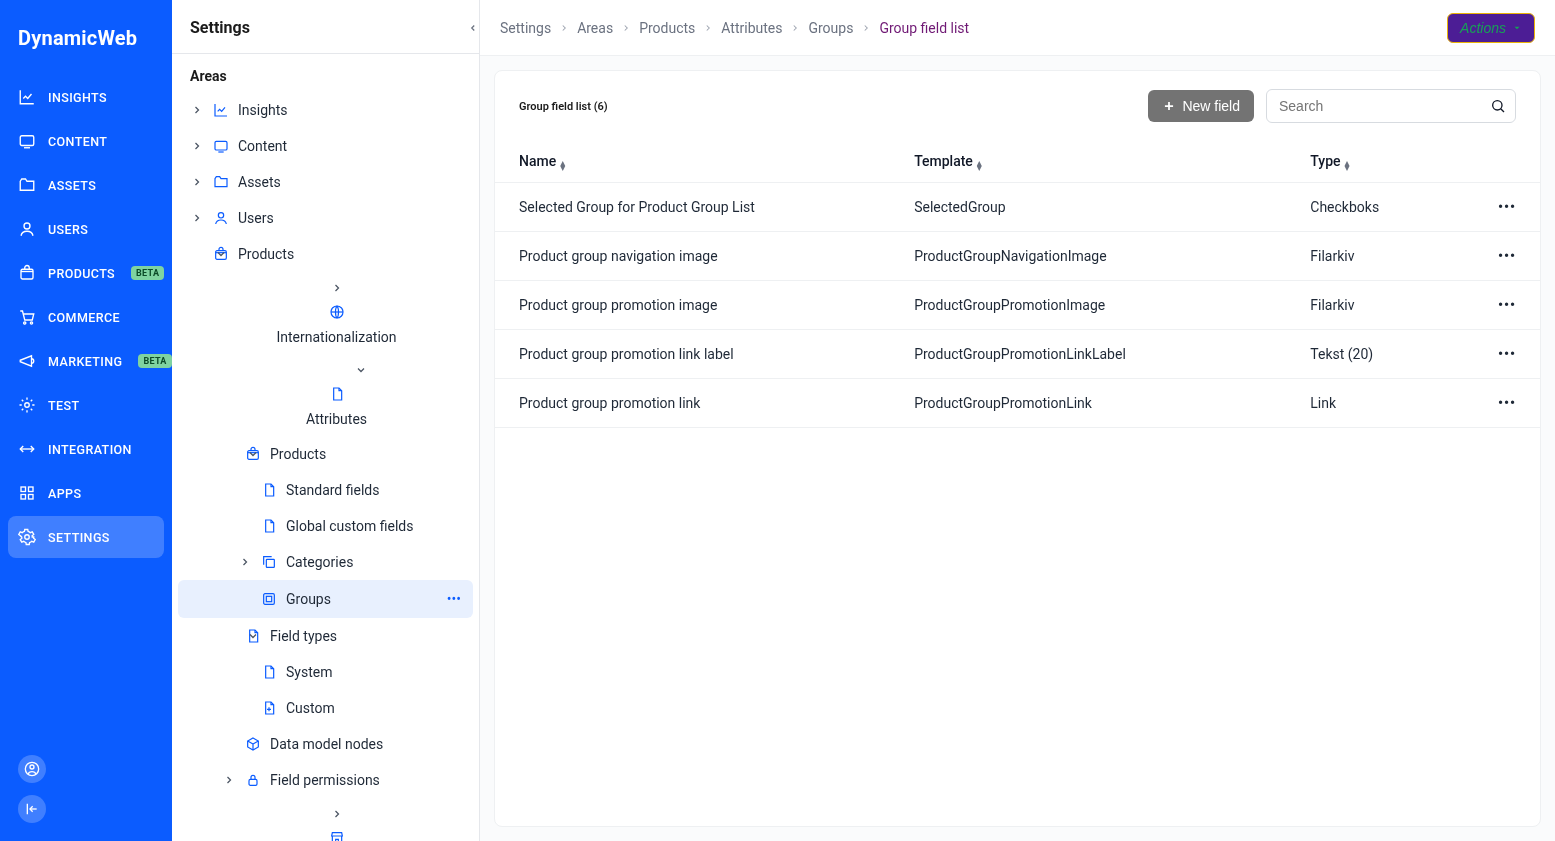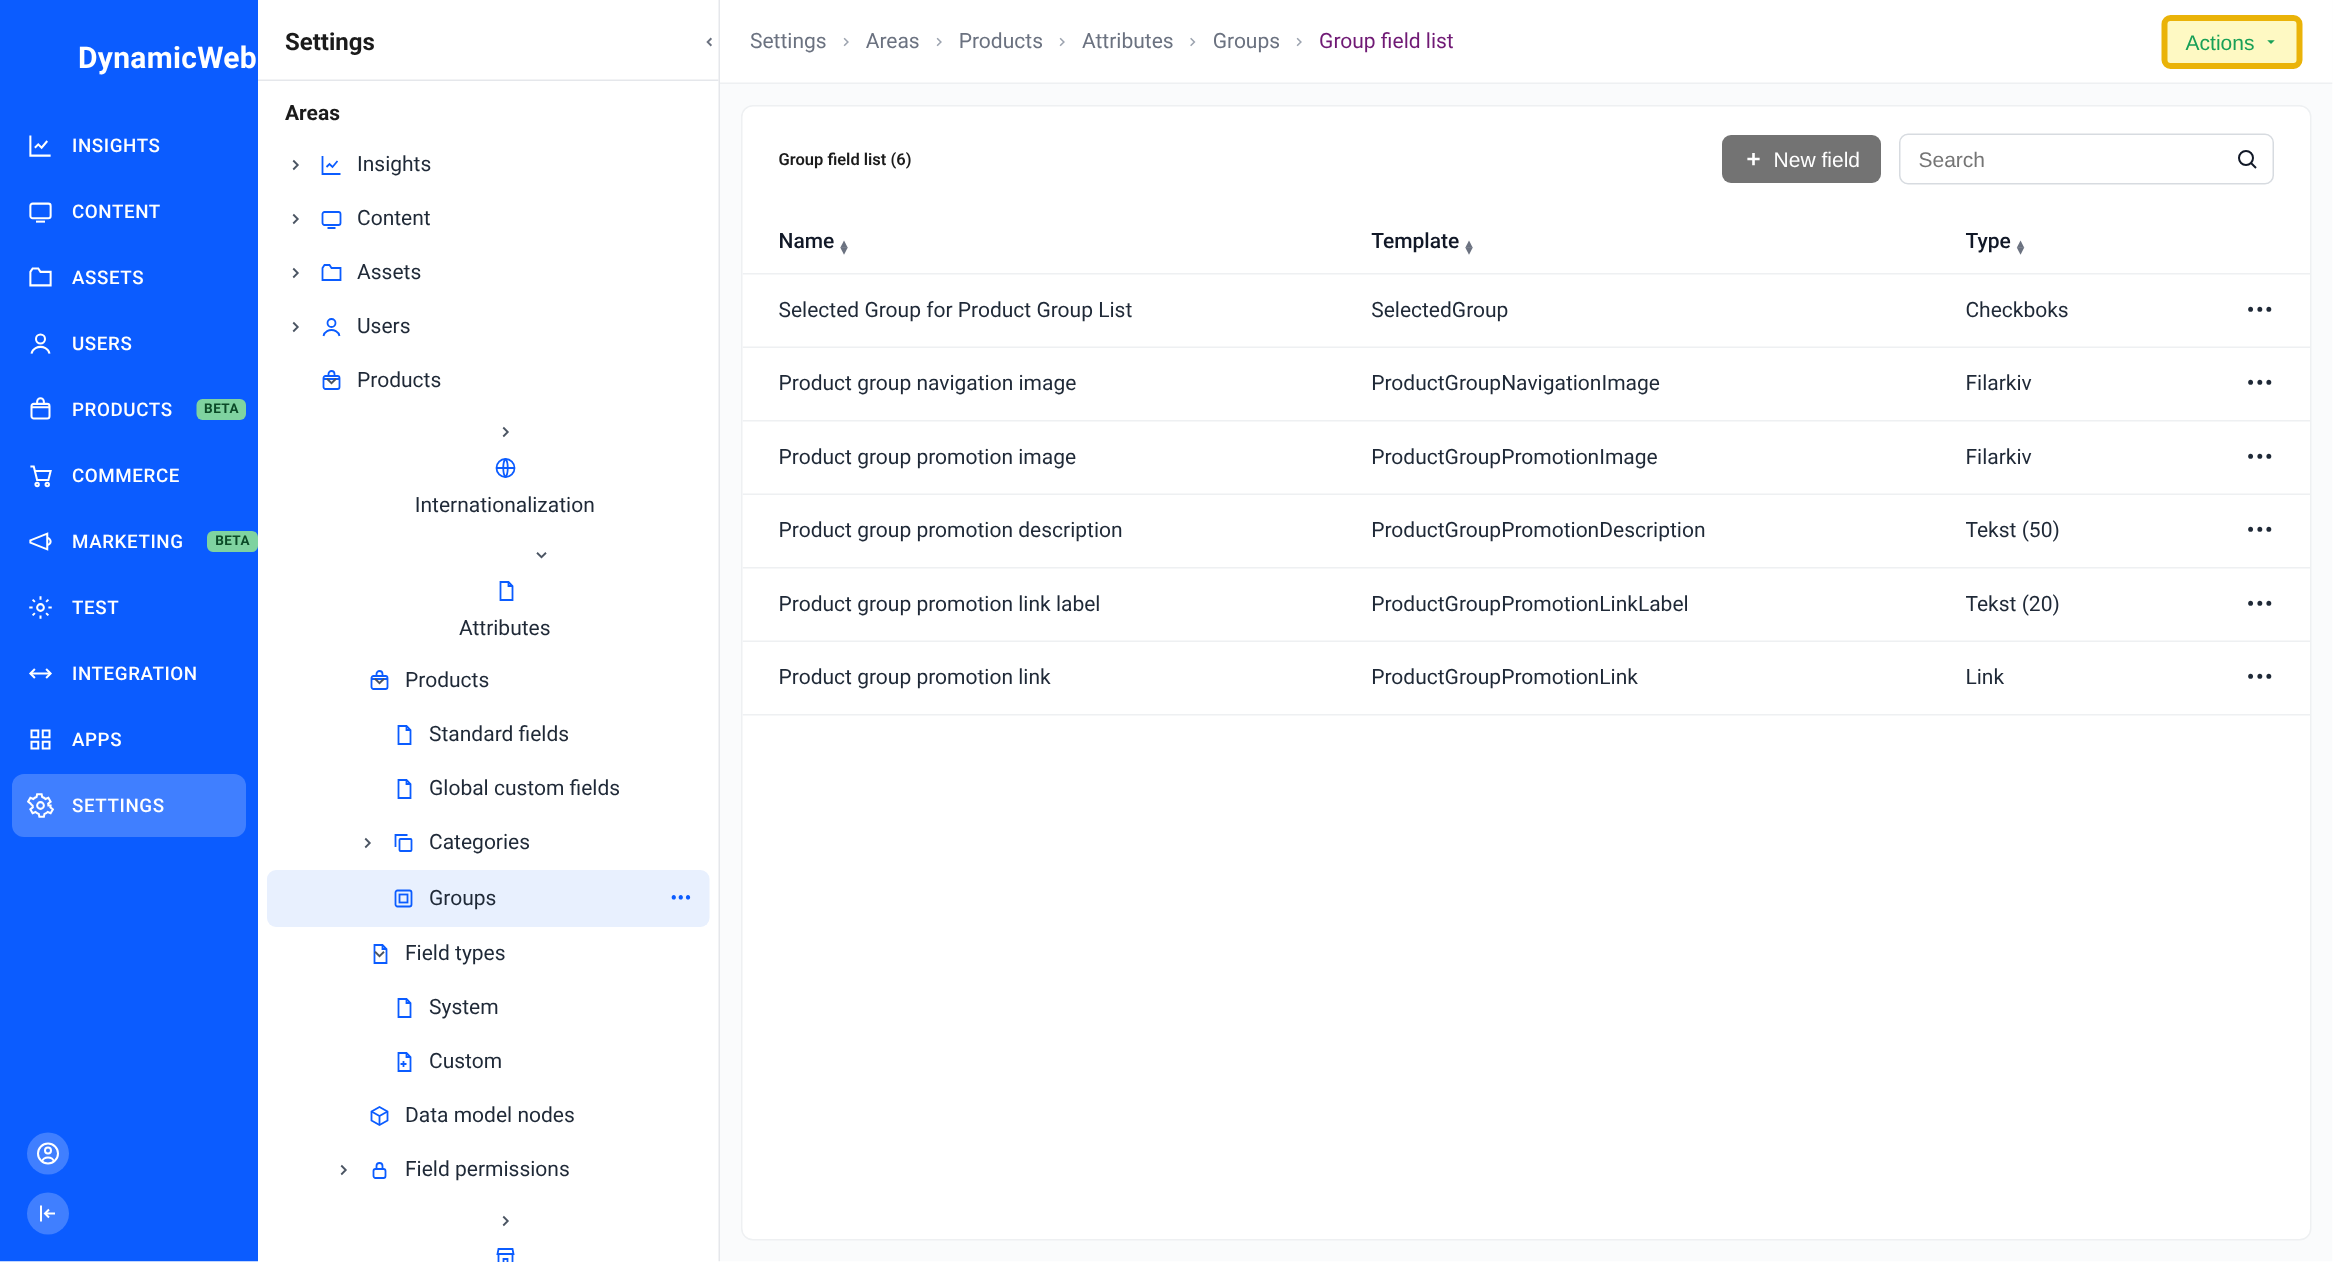--- a/index.html
+++ b/index.html
@@ -1,21 +1,21 @@
 <!DOCTYPE html>
 <html><head>
 <meta charset="utf-8">
 <style>
 * { margin: 0; padding: 0; box-sizing: border-box; }
 body { font-family: -apple-system, BlinkMacSystemFont, "Segoe UI", Roboto, Helvetica, Arial, sans-serif; font-size: 14px; color: #1b1b1b; background: #fff; overflow: hidden; }
 .app { display: flex; height: 841px; width: 1555px; }
 
 
 .primary-nav { width: 172px; background: #0b5cff; color: #fff; display: flex; flex-direction: column; padding-top: 20px; position: relative; }
-.logo { font-size: 20px; font-weight: 700; padding: 6px 18px 26px 18px; letter-spacing: 0.2px; margin-left: 34px; }
+.logo { font-size: 20px; font-weight: 700; padding: 6px 18px 26px 18px; letter-spacing: 0.2px; }
 .nav-list { list-style: none; display: flex; flex-direction: column; gap: 2px; }
 .nav-item { display: flex; align-items: center; gap: 12px; padding: 12px 18px; font-size: 12.5px; font-weight: 500; letter-spacing: 0.4px; cursor: pointer; position: relative; }
 .nav-item.active { background: rgba(255,255,255,0.22); border-radius: 8px; margin: 0 8px; padding: 12px 10px; }
 .nav-item .icon { width: 18px; height: 18px; flex-shrink: 0; display: inline-flex; align-items: center; justify-content: center; }
 .badge { background: #7fd3a0; color: #0b4a27; font-size: 9px; font-weight: 700; padding: 2px 5px; border-radius: 4px; margin-left: 4px; letter-spacing: 0.3px; }
 .nav-footer { margin-top: auto; padding: 12px 18px 18px; display: flex; flex-direction: column; gap: 12px; }
 .nav-footer-btn { width: 28px; height: 28px; border-radius: 50%; background: rgba(255,255,255,0.22); display: flex; align-items: center; justify-content: center; cursor: pointer; }
 
 
 .secondary-nav { width: 308px; border-right: 1px solid #e5e7eb; display: flex; flex-direction: column; position: relative; }
@@ -38,21 +38,21 @@
 .indent-3 { padding-left: 66px; }
 .tree-item.selected.indent-3 { padding-left: 60px; }
 
 
 .main { flex: 1; display: flex; flex-direction: column; background: #fafbfc; }
 .topbar { height: 56px; background: #fff; border-bottom: 1px solid #eef0f2; display: flex; align-items: center; padding: 0 20px; gap: 12px; }
 .breadcrumb { display: flex; align-items: center; gap: 8px; color: #6b7280; font-size: 14px; flex:1; }
 .breadcrumb .crumb { cursor: pointer; }
 .breadcrumb .crumb.current { color: #701a75; cursor: default; }
 .breadcrumb .sep { color: #9ca3af; font-size: 12px; }
-.actions-btn { border: 4px solid #eab308; color: #18a057; background: #fef9c3; border-radius: 6px; padding: 6px 12px; font-size: 14px; display: flex; align-items: center; gap: 6px; cursor: pointer; }
+.actions-btn { border: 1px solid #eab308; color: #18a057; background: #4c1d95; border-radius: 6px; padding: 6px 12px; font-size: 14px; display: flex; align-items: center; gap: 6px; cursor: pointer; font-style: italic; }
 
 .content { padding: 14px 14px 14px 14px; flex: 1; }
 .card { background: #fff; border: 1px solid #eef0f2; border-radius: 8px; overflow: hidden; height: 100%; }
 .card-header { display: flex; align-items: center; padding: 18px 24px; gap: 12px; }
 .card-title { font-size: 11px; font-weight: 600; flex: 1; }
 .new-btn { background: #737373; color: #fff; border: none; border-radius: 6px; padding: 8px 14px; font-size: 14px; display: flex; align-items: center; gap: 6px; cursor: pointer; font-weight: 500; }
 .search-wrap { position: relative; }
 .search-input { border: 1px solid #d7dbe0; border-radius: 6px; padding: 8px 36px 8px 12px; font-size: 14px; width: 250px; outline: none; }
 .search-icon { position: absolute; right: 10px; top: 50%; transform: translateY(-50%); color: #111827; }
 
@@ -602,26 +602,20 @@
     <td>Filarkiv</td>
     <td class="row-actions">•••</td>
   </tr>
               <tr>
     <td>Product group promotion image</td>
     <td>ProductGroupPromotionImage</td>
     <td>Filarkiv</td>
     <td class="row-actions">•••</td>
   </tr>
               <tr>
-    <td>Product group promotion description</td>
-    <td>ProductGroupPromotionDescription</td>
-    <td>Tekst (50)</td>
-    <td class="row-actions">•••</td>
-  </tr>
-              <tr>
     <td>Product group promotion link label</td>
     <td>ProductGroupPromotionLinkLabel</td>
     <td>Tekst (20)</td>
     <td class="row-actions">•••</td>
   </tr>
               <tr>
     <td>Product group promotion link</td>
     <td>ProductGroupPromotionLink</td>
     <td>Link</td>
     <td class="row-actions">•••</td>

